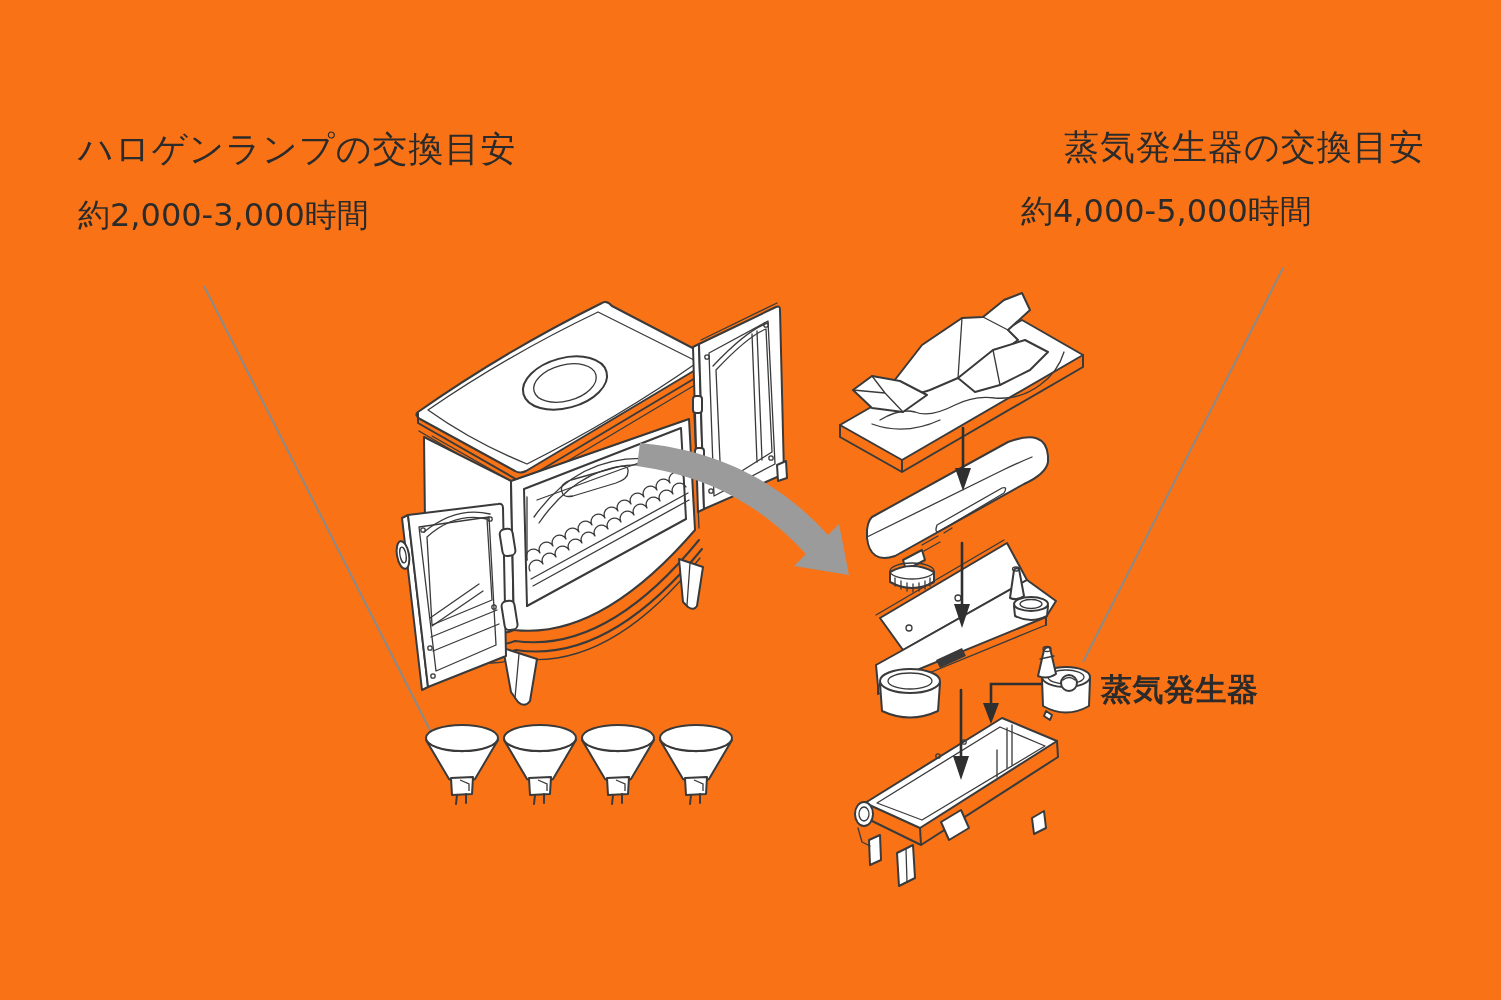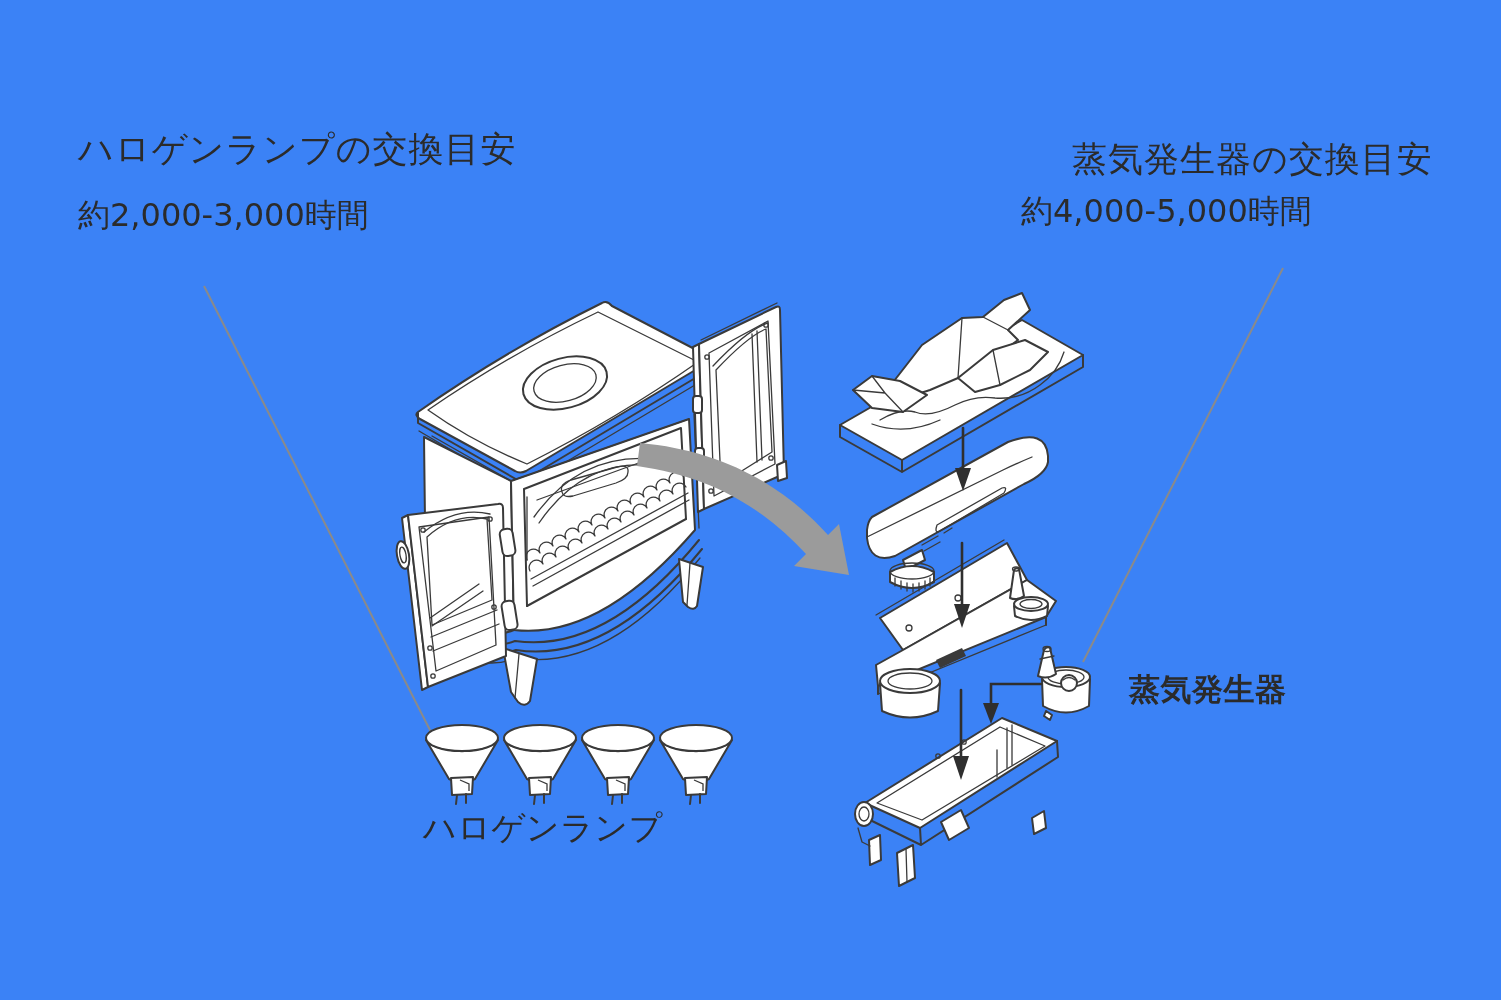--- a/index.html
+++ b/index.html
@@ -1,48 +1,47 @@
 <!DOCTYPE html>
 <html><head>
 <meta charset="utf-8">
 <style>
   html,body{margin:0;padding:0;background:#fff;}
   .canvas{
-    position:relative;width:1501px;height:1000px;background:#3b82f6;overflow:hidden;
+    position:relative;width:1501px;height:1000px;background:#f97316;overflow:hidden;
     font-family:"DejaVu Sans","Liberation Sans",sans-serif;color:#2b2b2b;
   }
   .txt{position:absolute;white-space:nowrap;line-height:1.1;color:#2b2b2b;}
   .ann-title{font-size:35px;font-weight:400;letter-spacing:1px;}
   .ann-hours{font-size:32px;font-weight:400;letter-spacing:0px;}
   .halogen-title{left:78px;top:130px;}
   .halogen-hours{left:78px;top:198px;}
-  .steam-title{left:1064px;top:140px;margin-left:8px;}
+  .steam-title{left:1064px;top:128px;}
   .steam-hours{left:1021px;top:194px;}
   .lamp-label{left:423px;top:810px;font-size:33px;font-weight:500;letter-spacing:0.5px;}
-  .steamgen-label{left:1101px;top:672px;font-size:31px;font-weight:700;letter-spacing:0.5px;margin-left:28px;}
+  .steamgen-label{left:1101px;top:672px;font-size:31px;font-weight:700;letter-spacing:0.5px;}
   svg.art{position:absolute;left:0;top:0;}
   .ln{stroke:#3a3a3a;stroke-width:2;fill:none;stroke-linejoin:round;stroke-linecap:round;}
   .lnf{stroke:#3a3a3a;stroke-width:2;fill:#ffffff;stroke-linejoin:round;stroke-linecap:round;}
   .fine{stroke:#3a3a3a;stroke-width:1.3;fill:none;stroke-linejoin:round;stroke-linecap:round;}
   .leader{stroke:#8a8a8a;stroke-width:2;fill:none;}
   .step{stroke:#2f2f2f;stroke-width:2.6;fill:none;stroke-linecap:round;}
   .stephead{fill:#2f2f2f;stroke:none;}
   .swoosh{fill:#9b9b9b;stroke:none;}
   .dark{fill:#3a3a3a;stroke:none;}
 </style>
 </head>
 <body>
 
 <div class="canvas">
 
   <div class="txt ann-title halogen-title">ハロゲンランプの交換目安</div>
   <div class="txt ann-hours halogen-hours">約2,000-3,000時間</div>
   <div class="txt ann-title steam-title">蒸気発生器の交換目安</div>
   <div class="txt ann-hours steam-hours">約4,000-5,000時間</div>
-  <div class="txt lamp-label">ハロゲンランプ</div>
   <div class="txt steamgen-label">蒸気発生器</div>
 
   <svg class="art" width="1501" height="1000" viewBox="0 0 1501 1000">
 
     <defs>
       <g id="lamp-shape">
         <path d="M-36,2 Q0,19 36,2 L13,41 Q0,48 -13,41 Z" fill="#fff" stroke="#3a3a3a" stroke-width="2" stroke-linejoin="round"></path>
         <ellipse cx="0" cy="0" rx="36" ry="13" fill="#fff" stroke="#3a3a3a" stroke-width="2"></ellipse>
         <path d="M-34,6 Q0,21 34,6" fill="none" stroke="#3a3a3a" stroke-width="1.3"></path>
         <path d="M-11,40 L11,39 L10,56 L-10,57 Z" fill="#fff" stroke="#3a3a3a" stroke-width="2" stroke-linejoin="round"></path>

